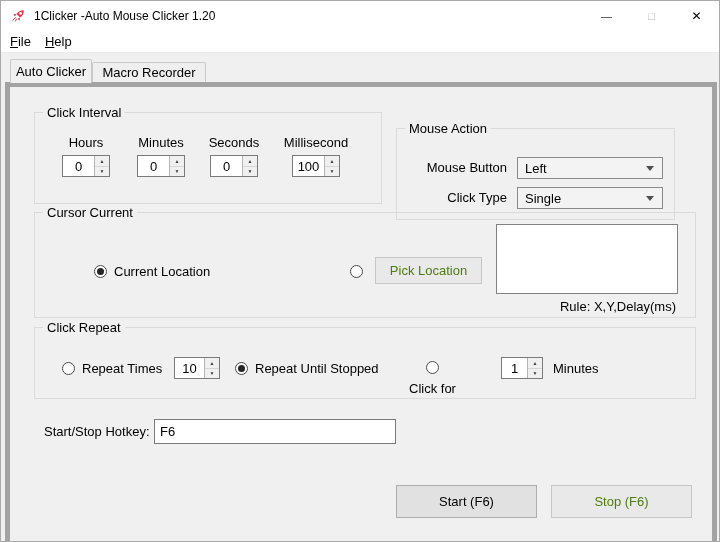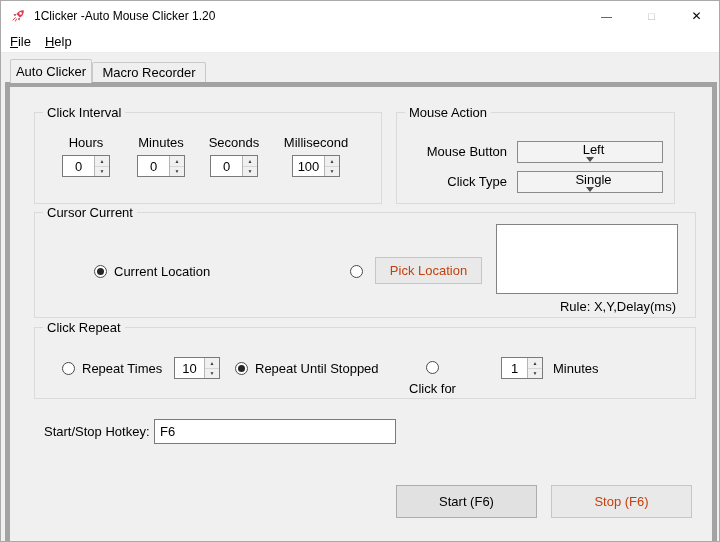--- a/index.html
+++ b/index.html
@@ -44,32 +44,32 @@
   
   .spinner { display:flex; border:1px solid #7a7a7a; background:#fff; height:22px; }
   .spinner.inline { position:relative; width:48px; margin:0 auto; }
   .spinner.abs { position:absolute; }
   .spin-input { flex:1; min-width:0; border:none; outline:none; padding:0; text-align:center; font:13px "Liberation Sans",sans-serif; background:#fff; }
   .spin-btns { width:15px; display:flex; flex-direction:column; border-left:1px solid #b5b5b5; flex:0 0 auto; }
   .spin-btn { flex:1; display:flex; align-items:center; justify-content:center; font-size:5px; color:#3a3a3a; background:#f0f0f0; cursor:default; }
   .spin-btn.up { border-bottom:1px solid #d6d6d6; }
 
   
-  .combo { position:absolute; display:flex; align-items:center; height:22px; border:1px solid #8a8a8a; background:#f3f3f3; padding-left:7px; cursor:default;flex-direction:column; }
+  .combo { position:absolute; display:flex; align-items:center; height:22px; border:1px solid #8a8a8a; background:#f3f3f3; padding-left:7px; cursor:default; }
   .combo-value { flex:1; }
   .combo-arrow { width:0; height:0; border-left:4px solid transparent; border-right:4px solid transparent; border-top:5px solid #4f4f4f; margin-right:8px; flex:0 0 auto; }
 
   
   .radio-row { position:absolute; display:flex; align-items:center; gap:7px; height:14px; cursor:default; }
   .radio { width:13px; height:13px; border:1px solid #4a4a4a; border-radius:50%; background:#fff; position:relative; flex:0 0 auto; }
   .radio.checked::after { content:""; position:absolute; left:2px; top:2px; width:7px; height:7px; border-radius:50%; background:#262626; }
 
   
   .push-btn { position:absolute; display:flex; align-items:center; justify-content:center; background:#e1e1e1; border:1px solid #adadad; cursor:default; }
-  .push-btn.disabled { color:#c2410c; background:#e9e9e9; border-color:#c6c6c6; }
+  .push-btn.disabled { color:#4d7c0f; background:#e9e9e9; border-color:#c6c6c6; }
 
   
   .listbox { position:absolute; background:#ffffff; border:1px solid #828282; }
   .static-label { position:absolute; white-space:nowrap; }
   .text-input { position:absolute; border:1px solid #7a7a7a; background:#fff; font:13px "Liberation Sans",sans-serif; padding:0 5px; outline:none; }
 </style>
 </head>
 <body>
 
 <div class="window">
@@ -155,21 +155,21 @@
         <div class="spinner inline">
           <input class="spin-input" value="100" style="">
           <div class="spin-btns">
             <div class="spin-btn up">▲</div>
             <div class="spin-btn">▼</div>
           </div>
         </div>
       </div>
     </div>
 
-    <div class="groupbox" style="left:386px; top:25px; width:279px; height:92px;">
+    <div class="groupbox" style="left:386px; top:41px; width:279px; height:92px;">
       <span class="group-title">Mouse Action</span>
       <span class="static-label" style="left:0; top:31px; width:110px; text-align:right;">Mouse Button</span>
       <div class="combo" style="left:120px; top:28px; width:146px;">
         <span class="combo-value">Left</span>
         <span class="combo-arrow"></span>
       </div>
       <span class="static-label" style="left:0; top:61px; width:110px; text-align:right;">Click Type</span>
       <div class="combo" style="left:120px; top:58px; width:146px;">
         <span class="combo-value">Single</span>
         <span class="combo-arrow"></span>

